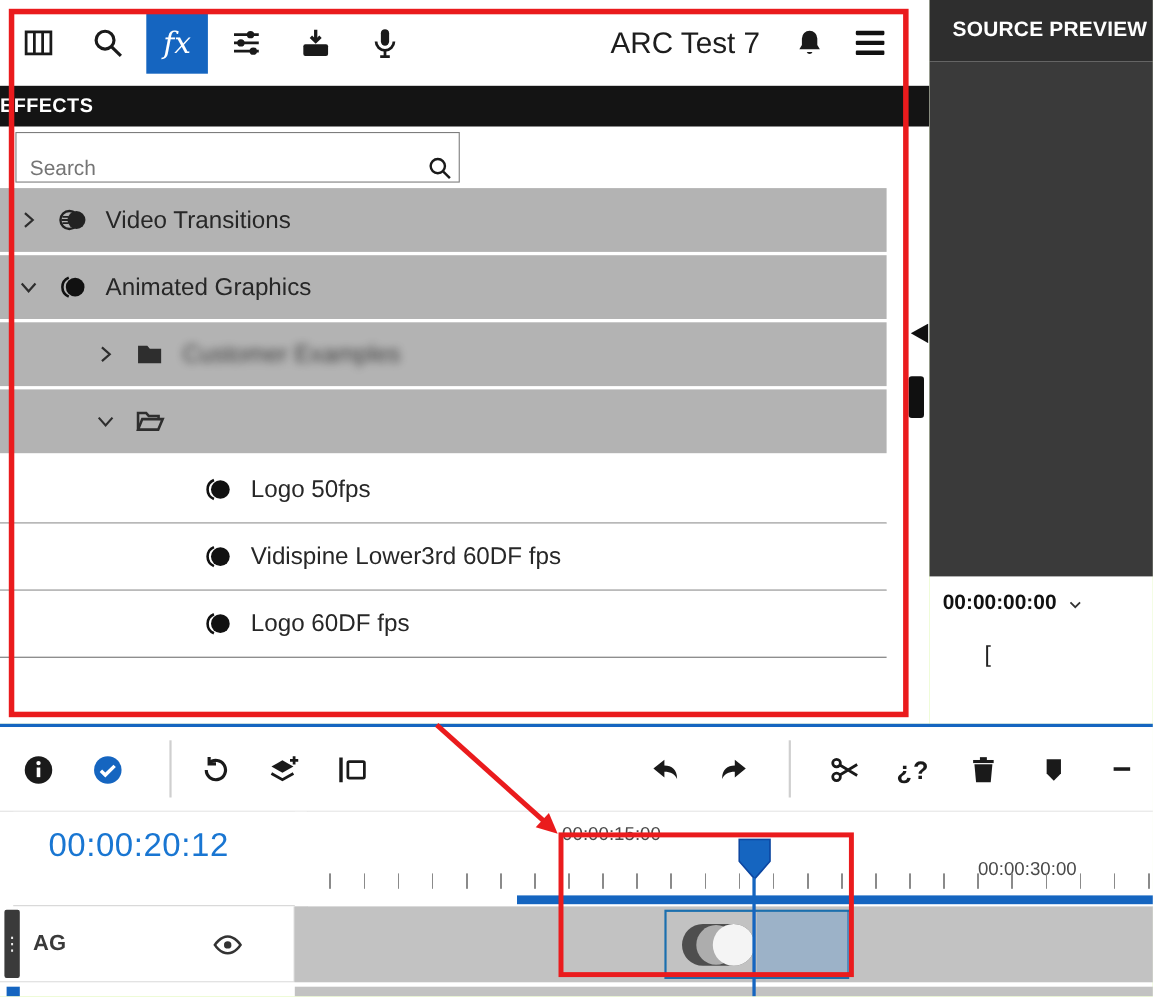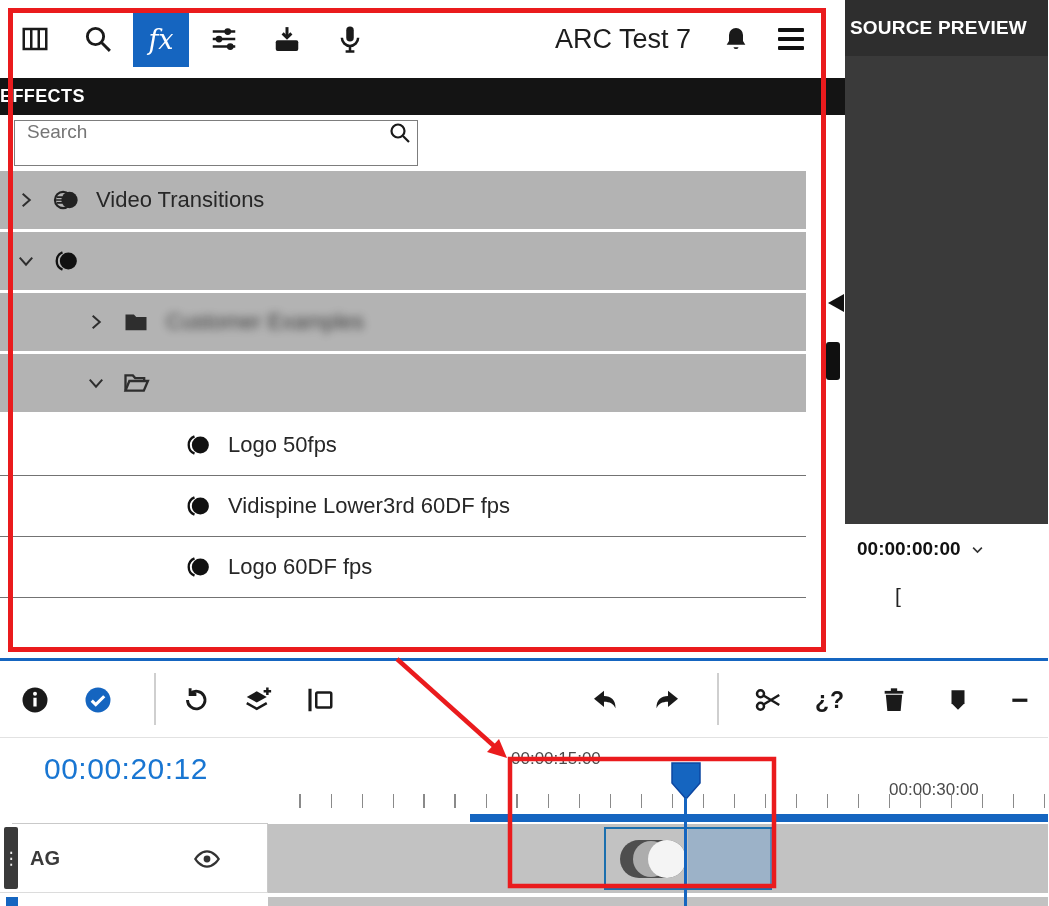--- a/index.html
+++ b/index.html
@@ -20,21 +20,21 @@
   .app-title{margin-left:auto;margin-right:14px;font-size:27px;color:#1d1d1d;white-space:nowrap;}
   .sm-btn{width:48px;height:56px;display:flex;align-items:center;justify-content:center;}
   .burger{display:flex;flex-direction:column;gap:5px;}
   .burger span{display:block;width:26px;height:4px;background:#111;border-radius:1px;}
 
   .effects-header{height:37px;background:#141414;color:#fff;font-weight:bold;font-size:18px;
     display:flex;align-items:center;letter-spacing:.4px;}
 
   .search-row{height:56px;position:relative;}
   .search-box{position:absolute;left:14px;top:5px;width:404px;height:46px;border:1.5px solid #7d7d7d;
-    display:flex;align-items:flex-start;background:#fff;box-sizing:border-box;}
+    display:flex;align-items:flex-end;background:#fff;box-sizing:border-box;}
   .search-box input{flex:1;border:none;outline:none;font-size:19px;padding:0 8px 0 12px;color:#222;
     font-family:inherit;background:transparent;}
   .search-box input::placeholder{color:#757575;}
   .search-box .sicon{width:34px;display:flex;justify-content:center;}
 
   .tree{width:806px;text-align:right;}
   .trow{display:flex;align-items:center;box-sizing:border-box;}
   .trow.gray{background:#b3b3b3;height:58px;margin-bottom:3px;}
   .trow.white{background:#fff;height:61px;border-bottom:1px solid #737373;}
   .trow.lvl0{padding-left:16px;}
@@ -45,21 +45,21 @@
   .tlabel{font-size:22px;color:#272727;margin-left:6px;white-space:nowrap;}
   .tlabel.blurred{filter:blur(4px);opacity:.85;}
 
   
   .split-collapse{position:absolute;left:828px;top:294px;z-index:6;}
   .split-handle{position:absolute;left:826px;top:342px;width:14px;height:38px;background:#101010;border-radius:3px;z-index:6;}
 
   
   .source-preview{position:absolute;left:845px;top:0;width:204px;height:658px;background:#fff;}
   .sp-header{height:56px;background:#2e2e2e;color:#fff;font-weight:bold;font-size:19px;
-    display:flex;align-items:center;padding-left:5px;letter-spacing:.2px;}
+    display:flex;align-items:center;padding-left:21px;letter-spacing:.2px;}
   .sp-video{height:468px;background:#3a3a3a;}
   .sp-tc-row{display:flex;align-items:center;padding:14px 0 0 12px;gap:9px;}
   .sp-tc{font-weight:bold;font-size:19px;color:#111;}
   .sp-bracket{padding-left:50px;margin-top:24px;font-size:21px;color:#222;}
 
   
   .timeline{position:absolute;left:0;top:658px;width:1049px;height:248px;background:#fff;
     border-top:3px solid #1565c0;box-sizing:border-box;}
   .tl-toolbar{position:absolute;left:0;top:0;width:1049px;height:77px;background:#fff;border-bottom:1px solid #e2e2e2;box-sizing:border-box;}
   .tl-btn{position:absolute;top:17px;width:44px;height:44px;display:flex;align-items:center;justify-content:center;}
@@ -204,20 +204,21 @@
           <svg width="20" height="20" viewBox="0 0 24 24">
               <path d="M4.5 8l7.5 8.5L19.5 8" fill="none" stroke="#2e2e2e" stroke-width="2.4"></path>
             </svg>
         </span>
         <span class="ticon">
           <svg width="28" height="28" viewBox="0 0 24 24">
               <path d="M9 4.6a8 8 0 0 0 0 14.8" fill="none" stroke="#111" stroke-width="2"></path>
               <circle cx="14" cy="12" r="7.3" fill="#111"></circle>
             </svg>
         </span>
+        <span class="tlabel">Animated Graphics</span>
       </div>
 
       <div class="trow gray lvl1">
         <span class="chev">
           <svg width="20" height="20" viewBox="0 0 24 24">
               <path d="M8 4.5l8.5 7.5L8 19.5" fill="none" stroke="#2e2e2e" stroke-width="2.4"></path>
             </svg>
         </span>
         <span class="ticon">
           <svg width="28" height="28" viewBox="0 0 24 24">

